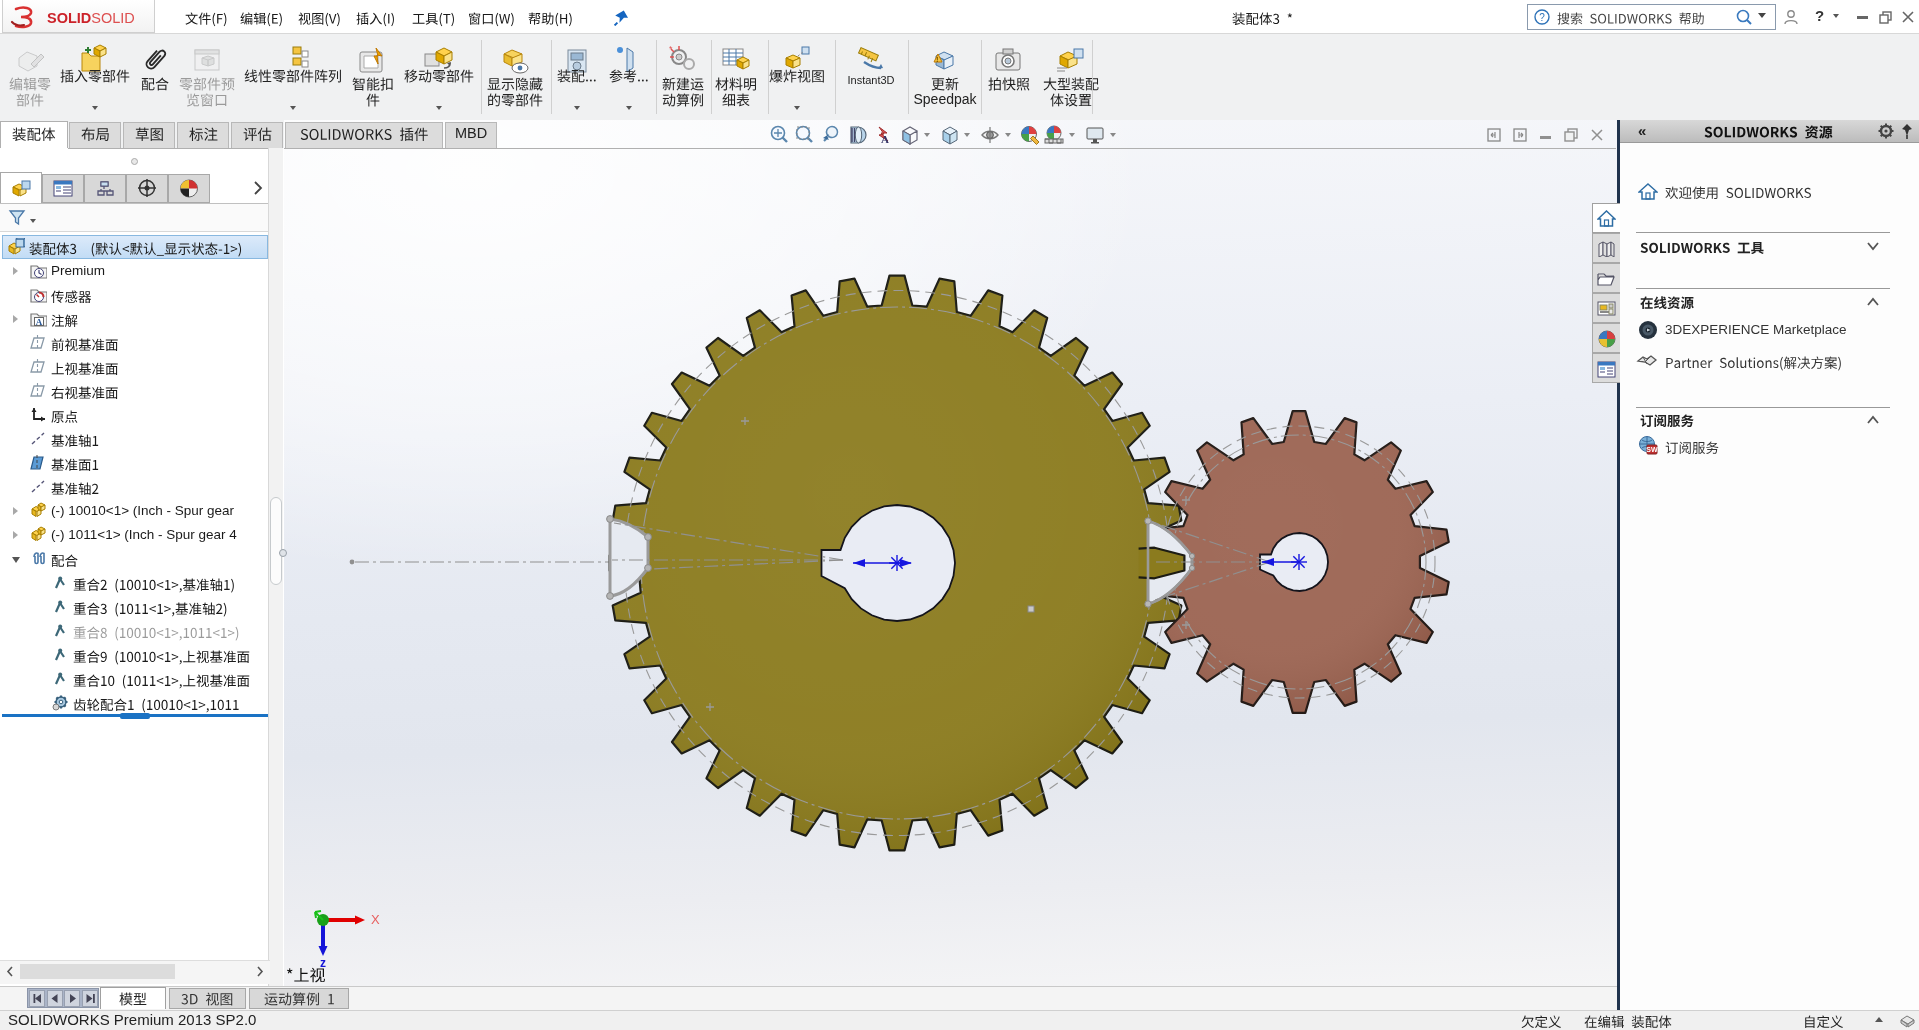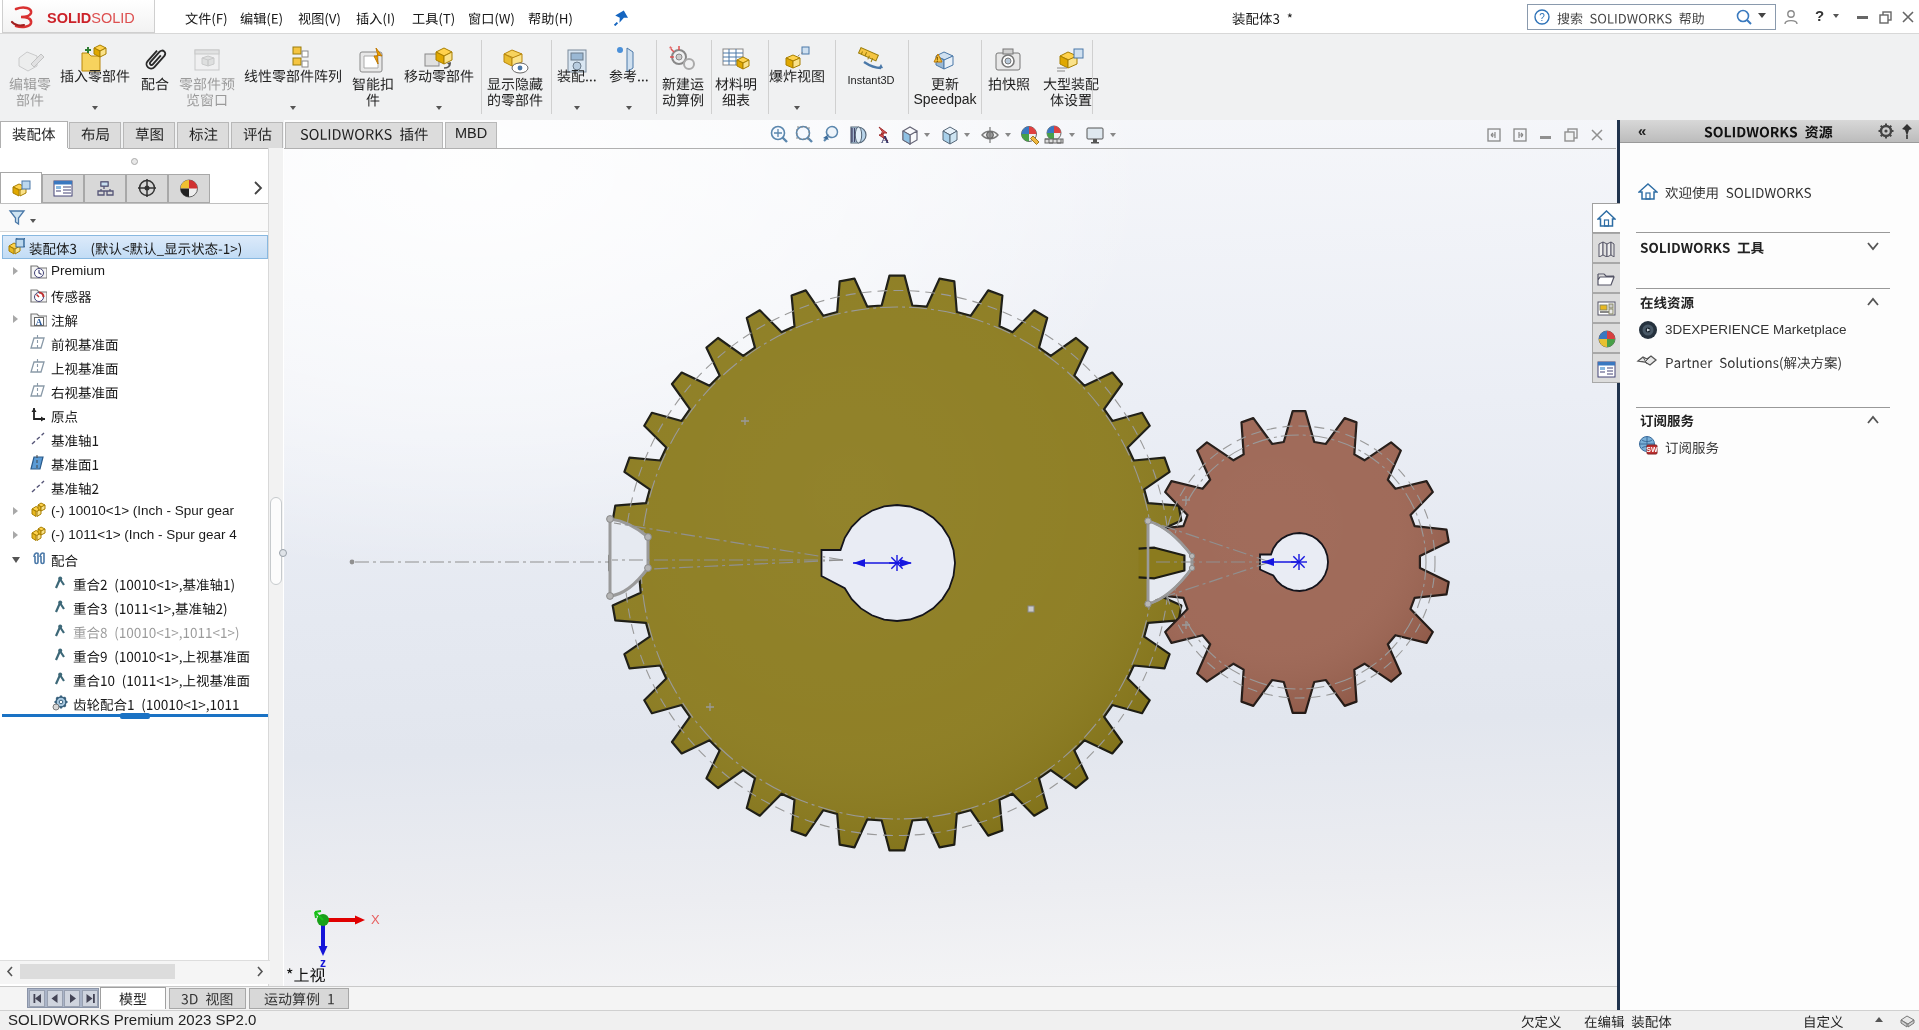--- a/index.html
+++ b/index.html
@@ -1182,21 +1182,21 @@
 <div style="position:absolute;left:249px;top:988px;width:100px;height:21px;background:#d8d8d8;border:1px solid #a8a8a8"></div>
 <div style="position:absolute;left:263.6px;top:990.2px;width:70.8px;height:14px"><svg width="70.8" height="14" viewBox="0 0 5055 1000" style="vertical-align:-1.68px;overflow:visible">
       <g fill="#333" transform="translate(0,880) scale(1,1)">
         <use href="#g8fd0" x="0"></use>
         <use href="#g52a8" x="1000"></use>
         <use href="#g7b97" x="2000"></use>
         <use href="#g4f8b" x="3000"></use>
         <use href="#g0031" x="4500"></use>
       </g>
     </svg></div>
-<div style="position:absolute;top:1011.9px;font-size:15px;line-height:15.75px;color:#222;white-space:pre;left:8.0px;">SOLIDWORKS Premium 2023 SP2.0</div>
+<div style="position:absolute;top:1011.9px;font-size:15px;line-height:15.75px;color:#222;white-space:pre;left:8.0px;">SOLIDWORKS Premium 2013 SP2.0</div>
 <div style="position:absolute;left:1521.0px;top:1012.4px;width:40.5px;height:13.5px"><svg width="40.5" height="13.5" viewBox="0 0 3000 1000" style="vertical-align:-1.62px;overflow:visible">
       <g fill="#222" transform="translate(0,880) scale(1,1)">
         <use href="#g6b20" x="0"></use>
         <use href="#g5b9a" x="1000"></use>
         <use href="#g4e49" x="2000"></use>
       </g>
     </svg></div>
 <div style="position:absolute;left:1584.0px;top:1012.4px;width:87.8px;height:13.5px"><svg width="87.8" height="13.5" viewBox="0 0 6500 1000" style="vertical-align:-1.62px;overflow:visible">
       <g fill="#222" transform="translate(0,880) scale(1,1)">
         <use href="#g5728" x="0"></use>

